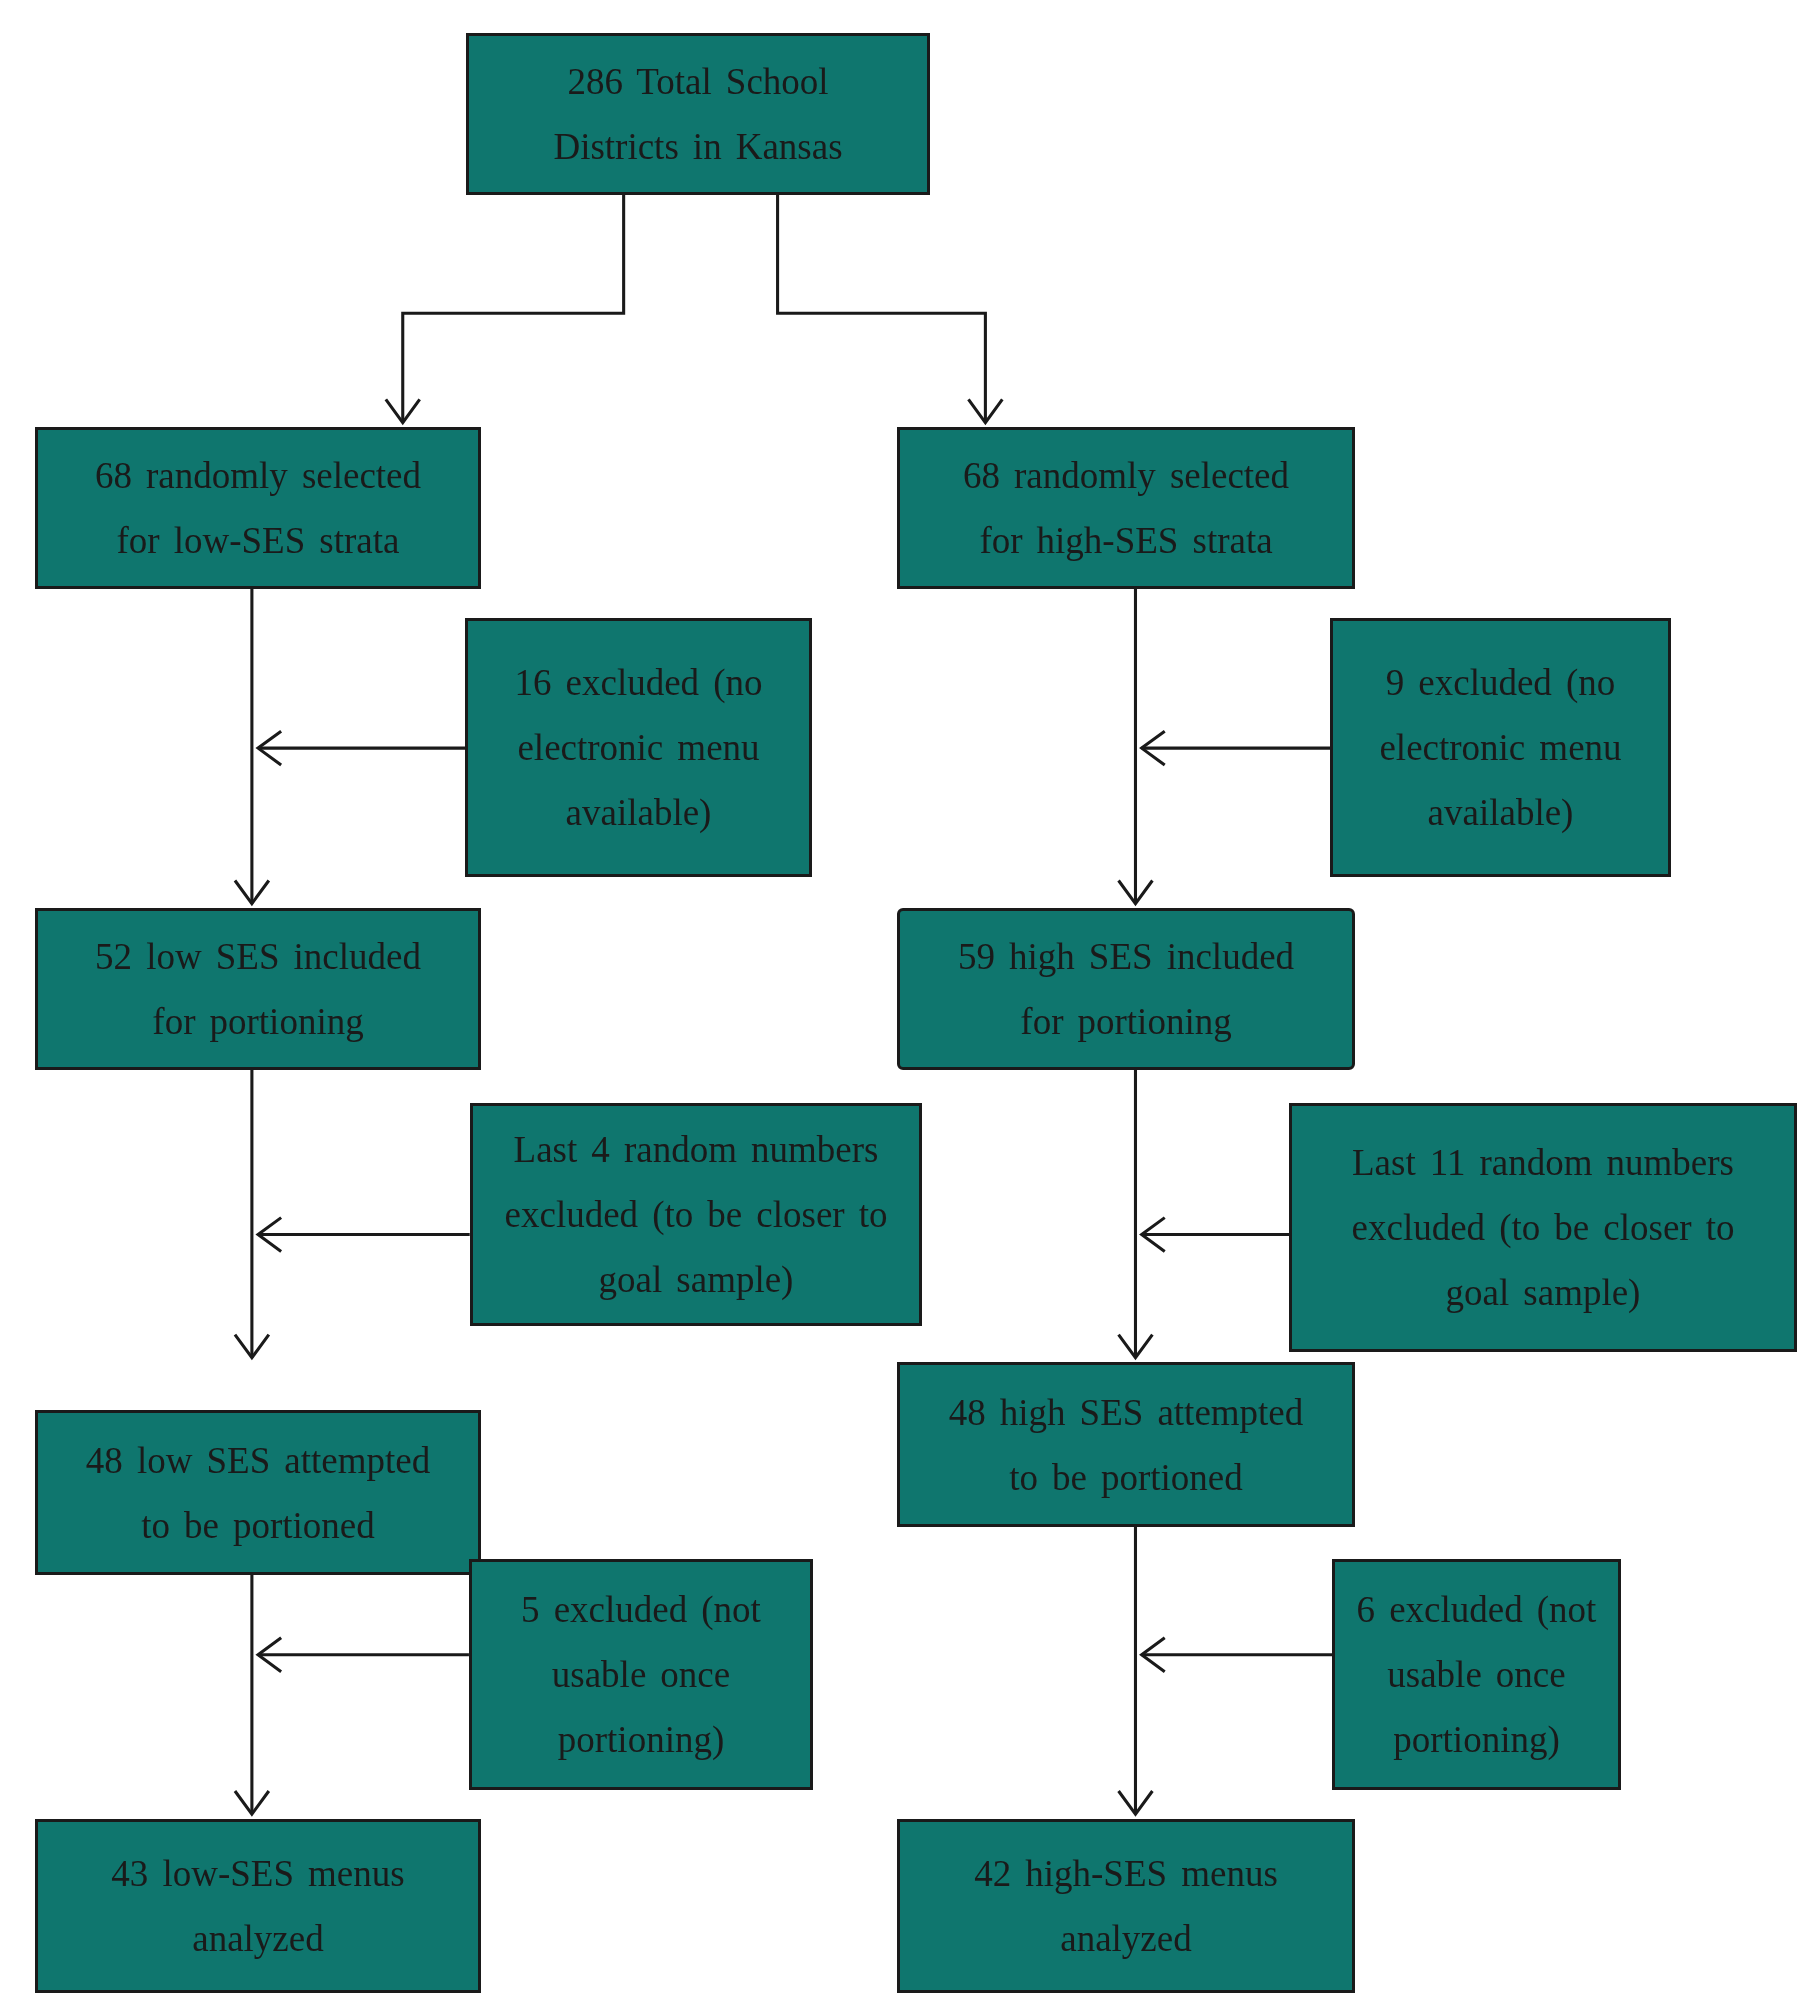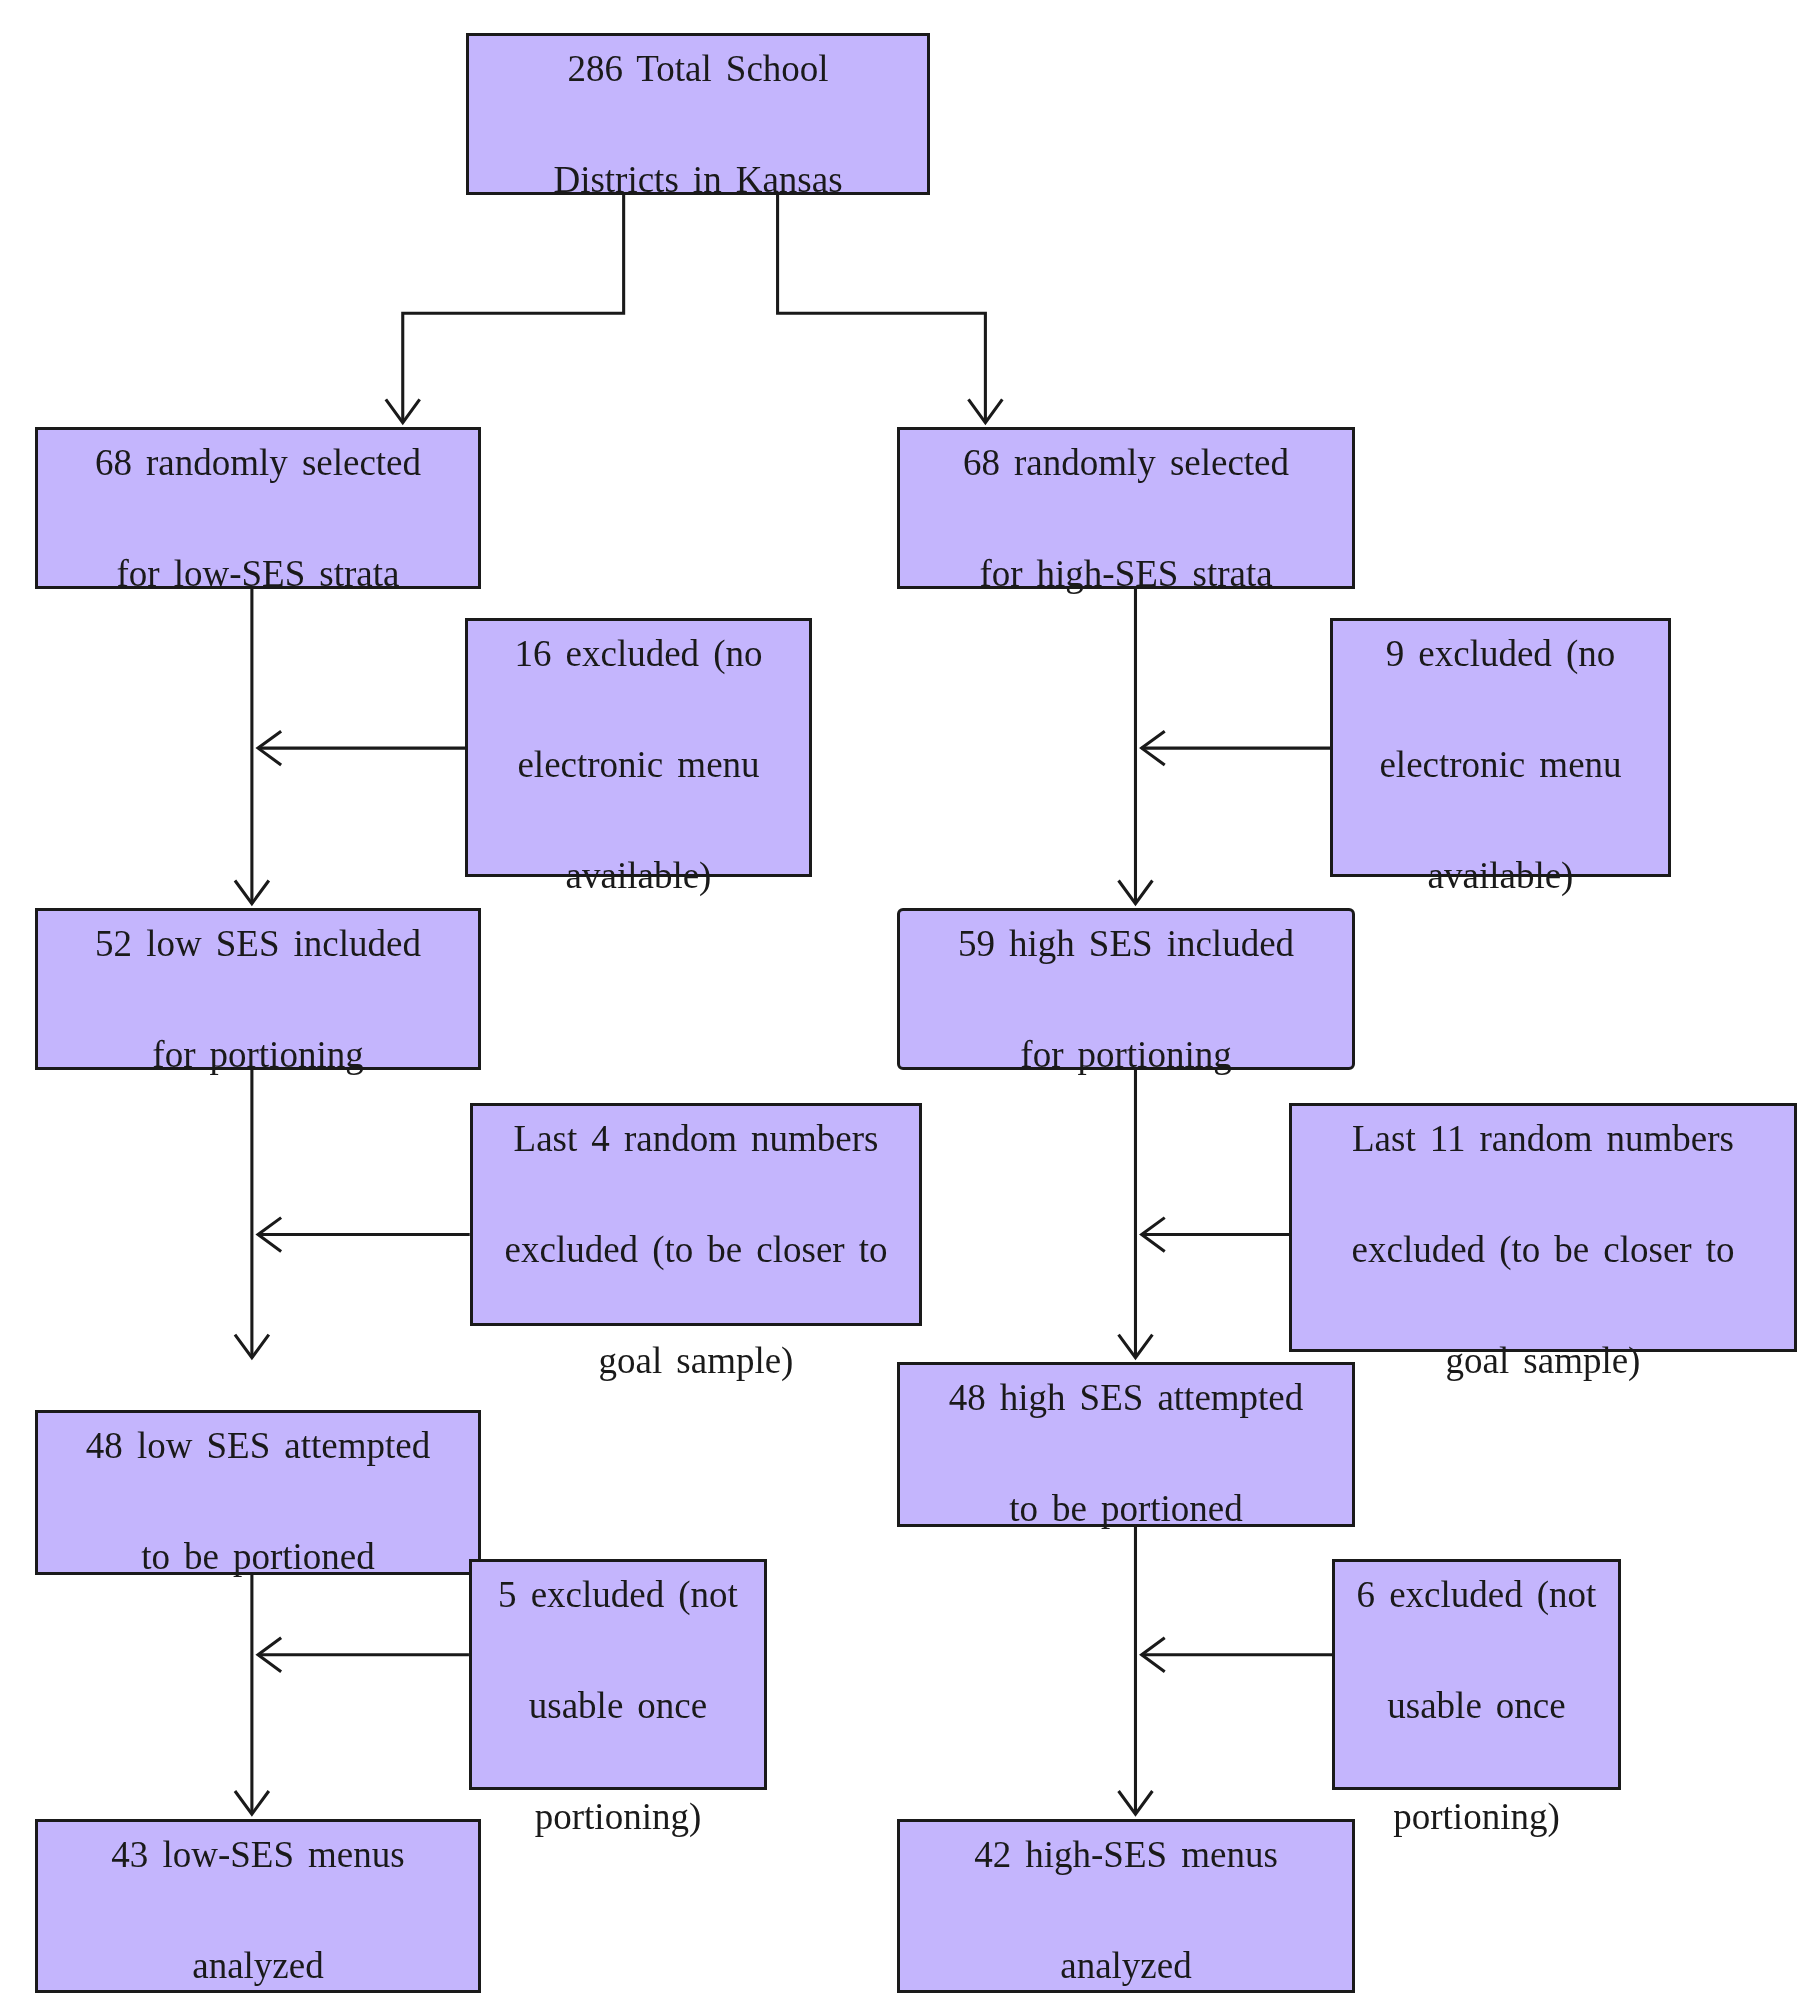--- a/index.html
+++ b/index.html
@@ -20,50 +20,50 @@
     position: absolute;
     left: 0;
     top: 0;
     width: 1813px;
     height: 2015px;
   }
   .node {
     position: absolute;
     box-sizing: border-box;
     border: 3.1px solid #1a1a1a;
-    background: #c4b5fd;
+    background: #0f766e;
     display: flex;
     flex-direction: column;
+    justify-content: center;
     align-items: center;
     text-align: center;
     font-size: 37px;
     line-height: 65px;
     word-spacing: 0.13em;
-    gap: 46px;
   }
   .node span {
     display: block;
     white-space: nowrap;
   }
   
   .n-total   { left: 466px;  top: 33px;   width: 464px; height: 162px; }
   .n-low1    { left: 35px;   top: 427px;  width: 446px; height: 162px; }
   .n-high1   { left: 897px; top: 427px;  width: 458px; height: 162px; }
   .n-low2    { left: 35px;   top: 908px; width: 446px; height: 162px; }
   .n-high2   { left: 897px; top: 908px; width: 458px; height: 162px; border-radius: 6px; }
   .n-low3    { left: 35px;   top: 1362px; width: 446px; height: 165px; margin-top: 48px; }
   .n-high3   { left: 897px; top: 1362px; width: 458px; height: 165px; }
   .n-low4    { left: 35px;   top: 1819px; width: 446px; height: 174px; }
   .n-high4   { left: 897px; top: 1819px; width: 458px; height: 174px; }
   
   .n-exl1    { left: 465px;  top: 618px;  width: 347px; height: 259px; }
   .n-exh1    { left: 1330px; top: 618px;  width: 341px; height: 259px; }
   .n-exl2    { left: 470px;  top: 1103px; width: 452px; height: 223px; }
   .n-exh2    { left: 1289px; top: 1103px; width: 508px; height: 249px; }
-  .n-exl3    { left: 469px;  top: 1559px; width: 298px; height: 231px; }
+  .n-exl3    { left: 469px;  top: 1559px; width: 344px; height: 231px; }
   .n-exh3    { left: 1332px; top: 1559px; width: 289px; height: 231px; }
 </style>
 </head>
 <body>
 
 <div class="canvas">
 
   <svg class="connectors" width="1813" height="2015" viewBox="0 0 2355 2618" xmlns="http://www.w3.org/2000/svg">
     <defs>
       <marker id="ah" markerWidth="10" markerHeight="14" refX="8" refY="7" orient="auto" markerUnits="strokeWidth">

